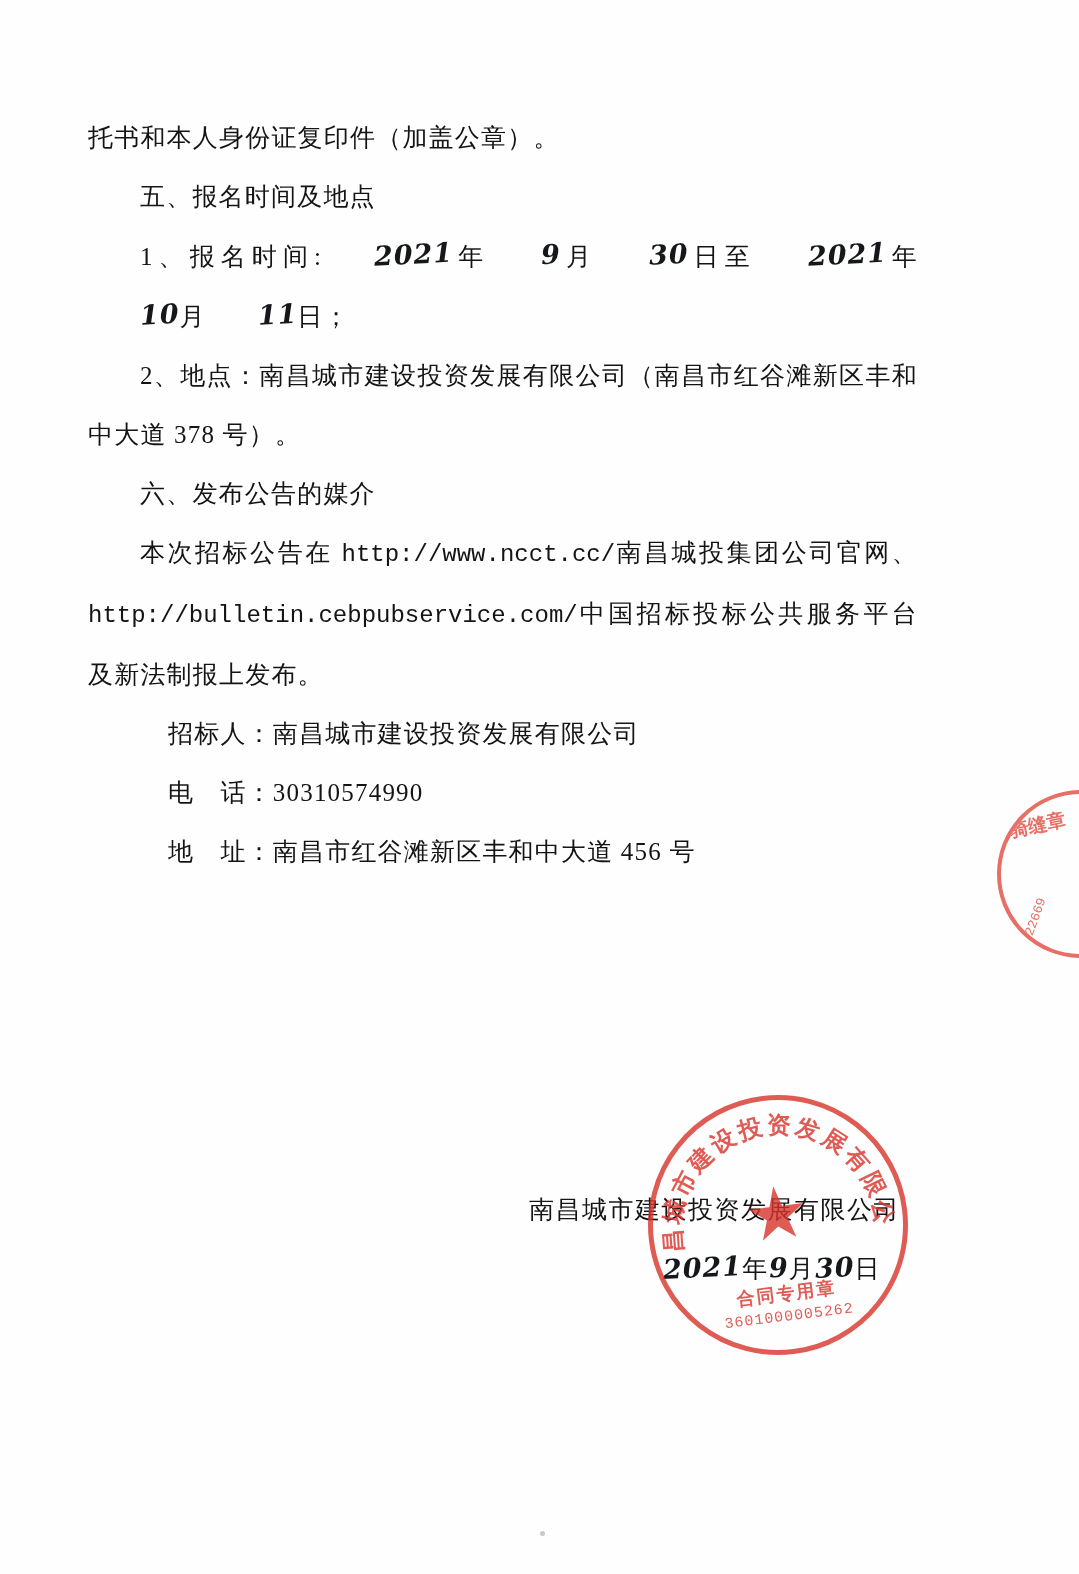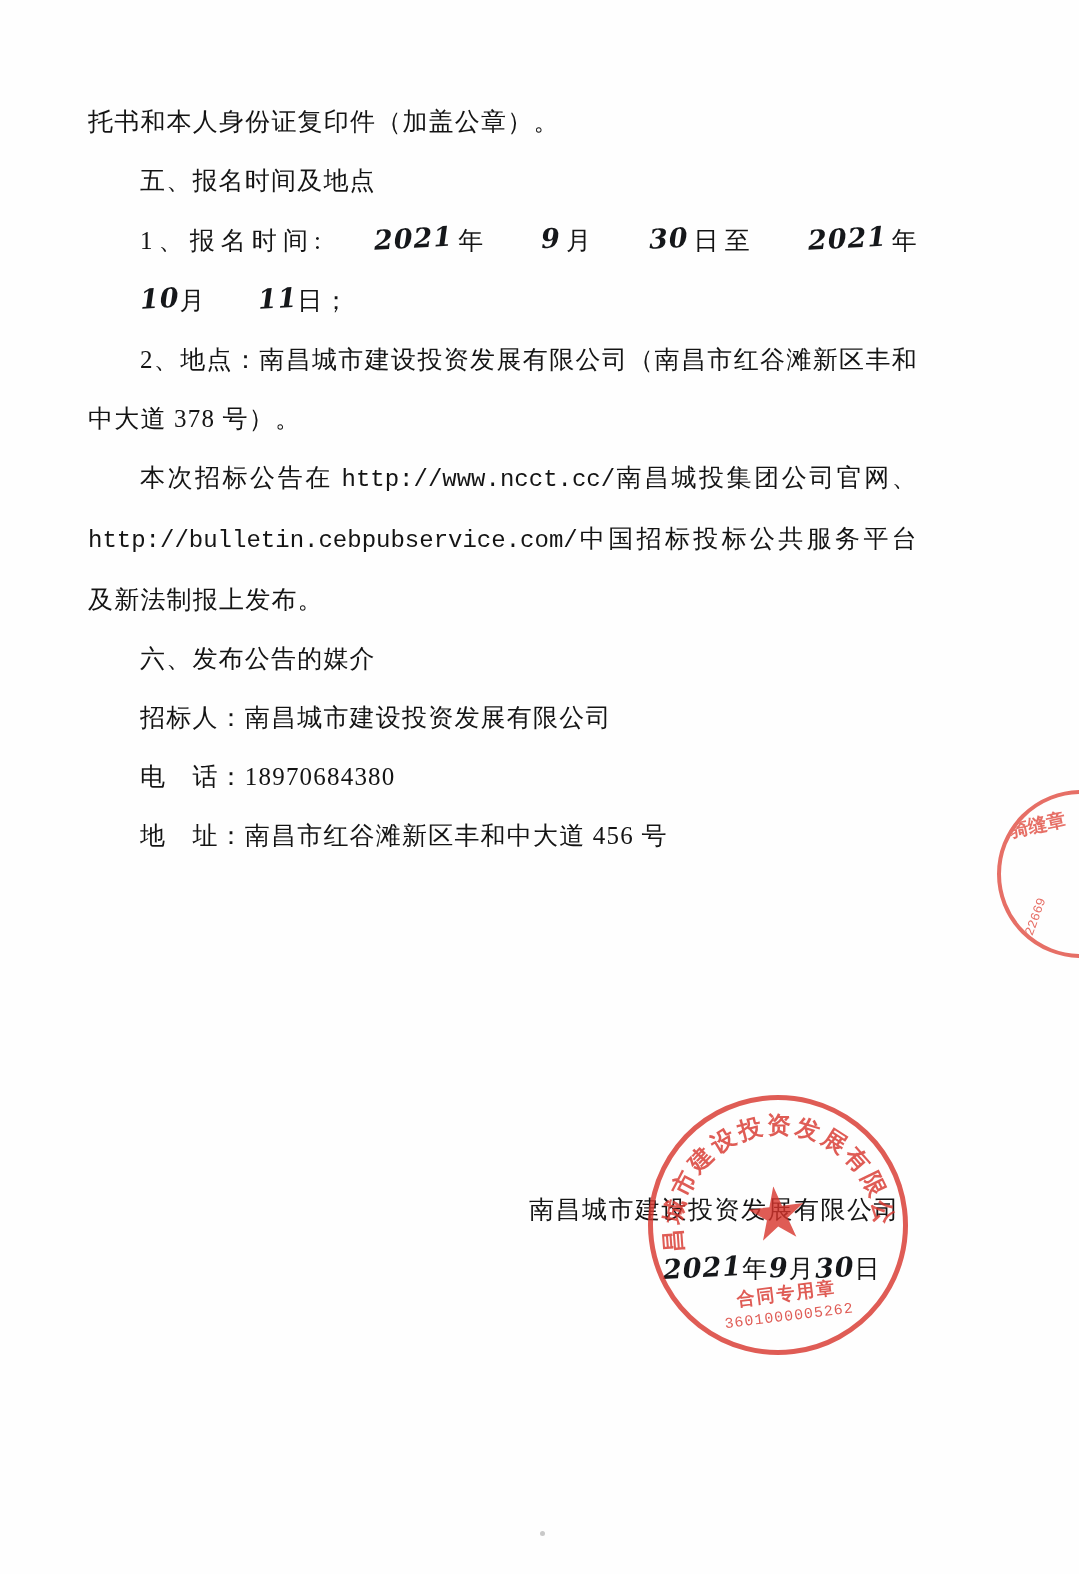--- a/index.html
+++ b/index.html
@@ -12,21 +12,21 @@
     width: 1079px;
     height: 1574px;
     background: #fefefe;
     overflow: hidden;
     font-family: "Liberation Serif", "DejaVu Serif", serif;
     color: #141414;
   }
   .body-text {
     position: absolute;
     left: 88px;
-    top: 92px;
+    top: 108px;
     width: 830px;
   }
   p.para {
     margin: 0 0 0 0;
     font-size: 25px;
     line-height: 59px;
     letter-spacing: 1.2px;
     text-align: justify;
     white-space: pre-wrap;
   }
@@ -37,21 +37,21 @@
     font-weight: normal;
     text-indent: 52px;
     letter-spacing: 2px;
   }
   .mono {
     font-family: "Liberation Mono", "DejaVu Sans Mono", monospace;
     letter-spacing: 0px;
     font-size: 24px;
   }
   .contact-block {
-    margin-left: 52px;
+    margin-left: 80px;
   }
   .contact-line {
     font-size: 25px;
     line-height: 59px;
     letter-spacing: 1.2px;
   }
   
   .hand {
     font-family: "DejaVu Serif", serif;
     font-style: italic;
@@ -193,28 +193,28 @@
 
     <p class="para">托书和本人身份证复印件（加盖公章）。</p>
 
 
     <p class="para heading">五、报名时间及地点</p>
 
     <p class="para indent"><span>1、报名时间:</span><span class="hand">2021</span><span>年</span><span class="hand">9</span><span>月</span><span class="hand">30</span><span>日至</span><span class="hand">2021</span><span>年</span><span class="hand">10</span><span>月</span><span class="hand">11</span><span>日；</span></p>
 
     <p class="para indent">2、地点：南昌城市建设投资发展有限公司（南昌市红谷滩新区丰和中大道 378 号）。</p>
 
+    <p class="para heading">六、发布公告的媒介</p>
+
     <p class="para indent"><span>本次招标公告在 </span><span class="mono">http://www.ncct.cc/</span><span>南昌城投集团公司官网、</span><span class="mono">http://bulletin.cebpubservice.com/</span><span>中国招标投标公共服务平台</span><span>及新法制报上发布。</span></p>
-
-    <p class="para heading">六、发布公告的媒介</p>
 
 
     <div class="contact-block">
       <div class="contact-line"><span>招标人：</span><span>南昌城市建设投资发展有限公司</span></div>
-      <div class="contact-line"><span>电　话：</span><span>18970684380</span></div>
+      <div class="contact-line"><span>电　话：</span><span>30310574990</span></div>
       <div class="contact-line"><span>地　址：</span><span>南昌市红谷滩新区丰和中大道 456 号</span></div>
     </div>
 
   </div>
 
   <div class="signature">南昌城市建设投资发展有限公司</div>
 
   <div class="sign-date"><span class="hand">2021</span><span>年</span><span class="hand">9</span><span>月</span><span class="hand">30</span><span>日</span></div>
 
   <div class="seal">

